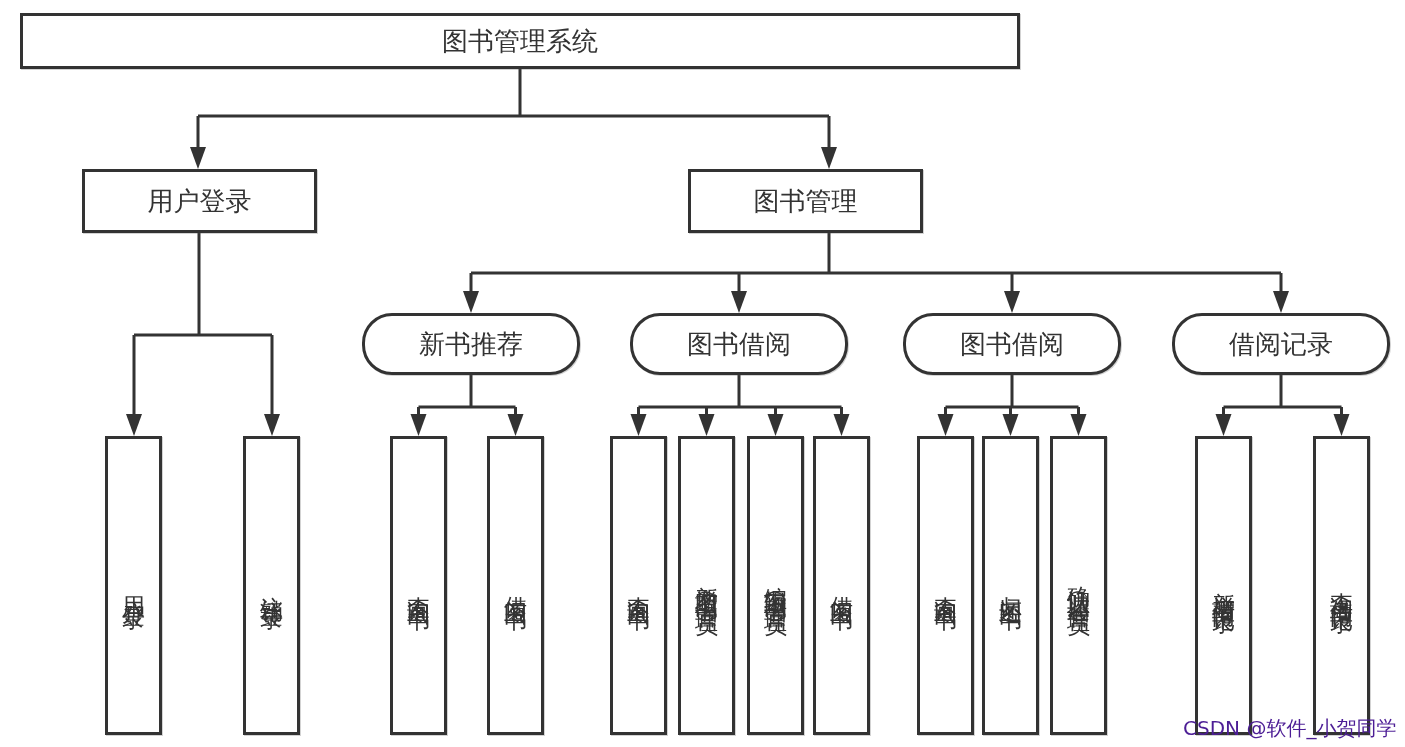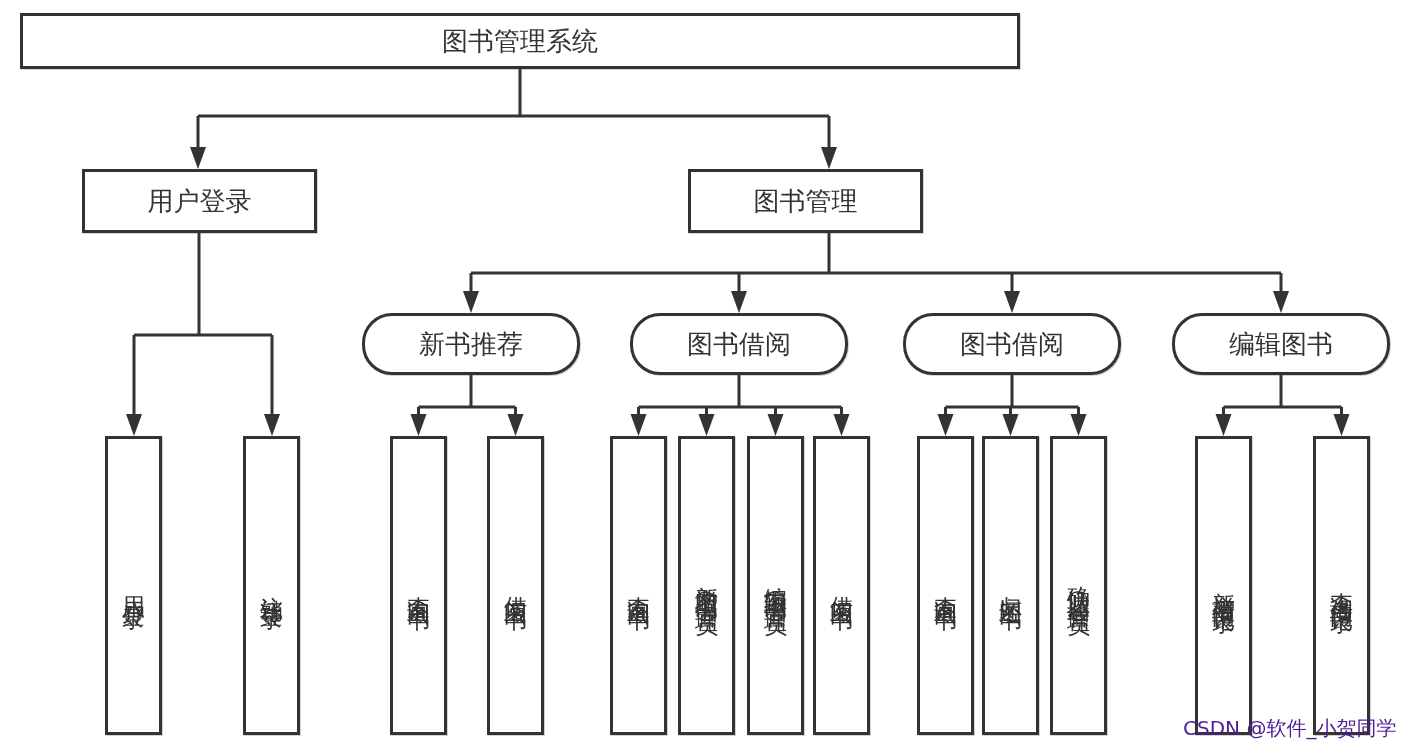--- a/index.html
+++ b/index.html
@@ -113,21 +113,21 @@
   <div class="node l2" style="left:362px;">
     <span class="hlabel">新书推荐</span>
   </div>
   <div class="node l2" style="left:630px;">
     <span class="hlabel">图书借阅</span>
   </div>
   <div class="node l2" style="left:903px;">
     <span class="hlabel">图书借阅</span>
   </div>
   <div class="node l2" style="left:1172px;">
-    <span class="hlabel">编辑图书</span>
+    <span class="hlabel">借阅记录</span>
   </div>
 
   <div class="node leaf" style="left:105px;">
     <span class="vlabel">用户登录</span>
   </div>
   <div class="node leaf" style="left:243px;">
     <span class="vlabel">注销登录</span>
   </div>
 
   <div class="node leaf" style="left:390px;">

